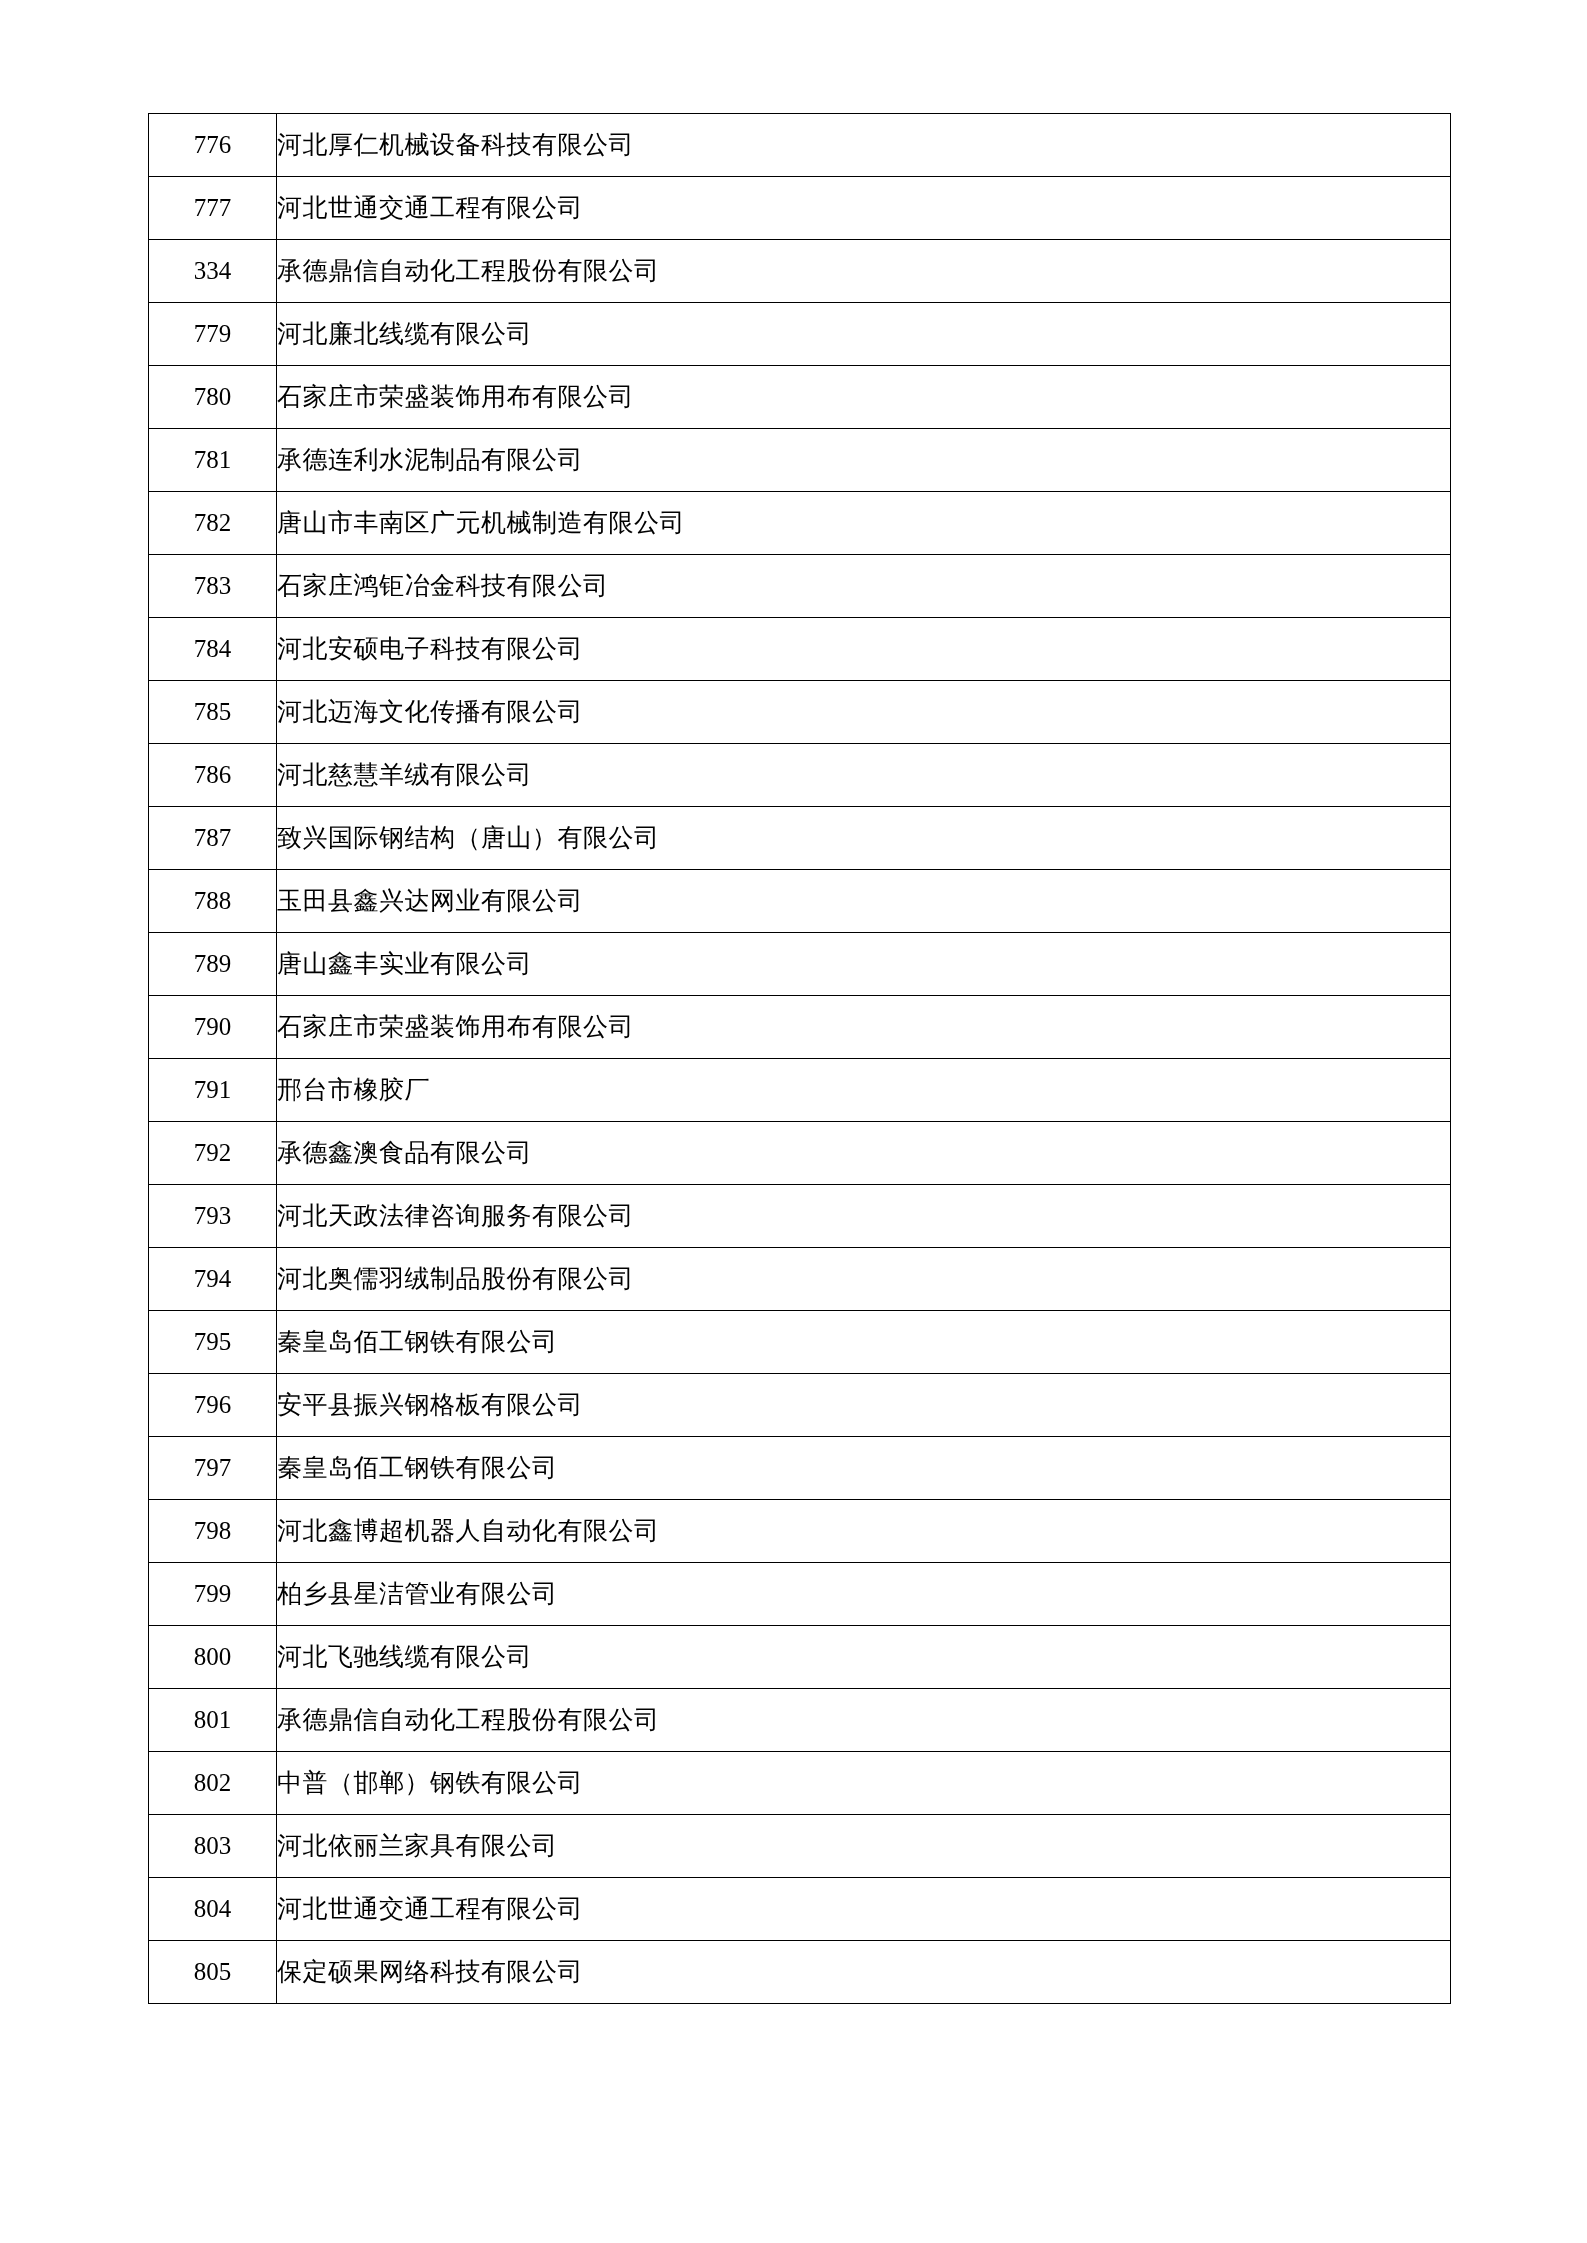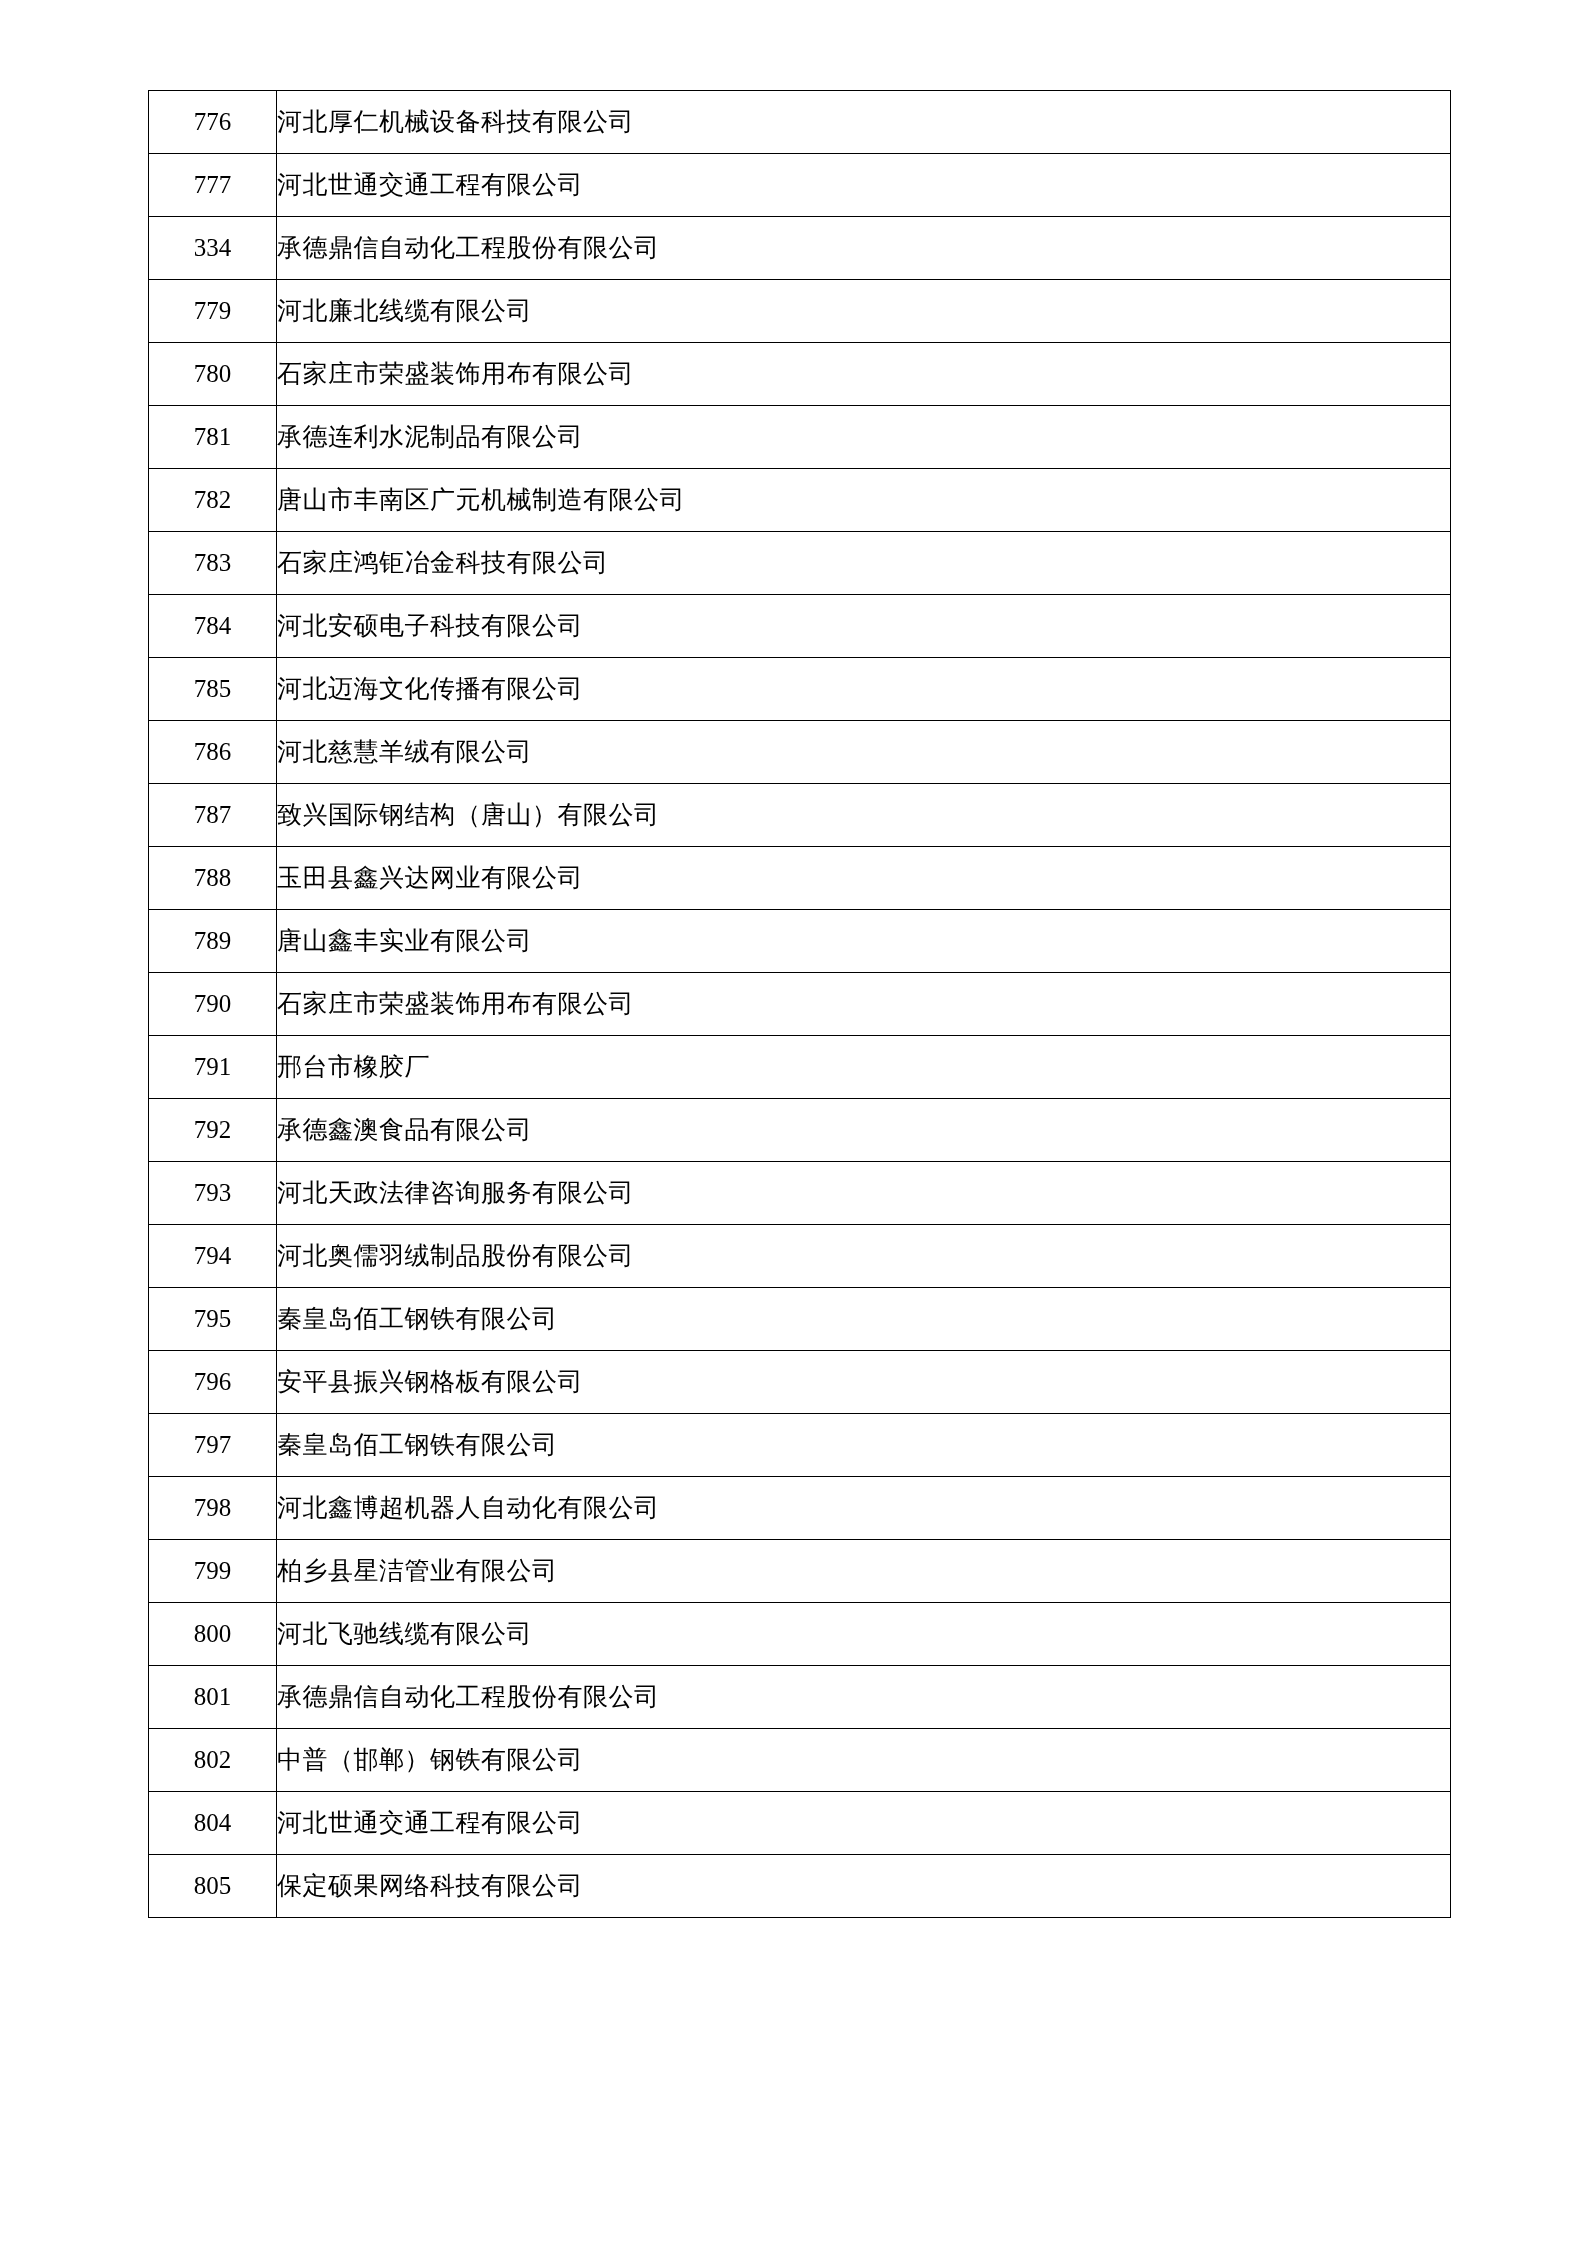--- a/index.html
+++ b/index.html
@@ -11,21 +11,21 @@
     width: 1587px;
     height: 2243px;
     font-family: "Liberation Serif", "DejaVu Serif", serif;
     color: #000000;
   }
   .page {
     position: relative;
     width: 1587px;
     height: 2243px;
     box-sizing: border-box;
-    padding: 90px 139px 0 148px;
+    padding: 113px 139px 0 148px;
   }
   table.listing {
     border-collapse: collapse;
     width: 1300px;
     table-layout: fixed;
   }
   table.listing td {
     border: 1px solid #000000;
     height: 62px;
     padding: 0;
@@ -151,20 +151,24 @@
         </tr>
         <tr>
           <td class="idx">801</td>
           <td class="name">承德鼎信自动化工程股份有限公司</td>
         </tr>
         <tr>
           <td class="idx">802</td>
           <td class="name">中普（邯郸）钢铁有限公司</td>
         </tr>
         <tr>
+          <td class="idx">803</td>
+          <td class="name">河北依丽兰家具有限公司</td>
+        </tr>
+        <tr>
           <td class="idx">804</td>
           <td class="name">河北世通交通工程有限公司</td>
         </tr>
         <tr>
           <td class="idx">805</td>
           <td class="name">保定硕果网络科技有限公司</td>
         </tr>
       </tbody>
   </table>
 </div>

